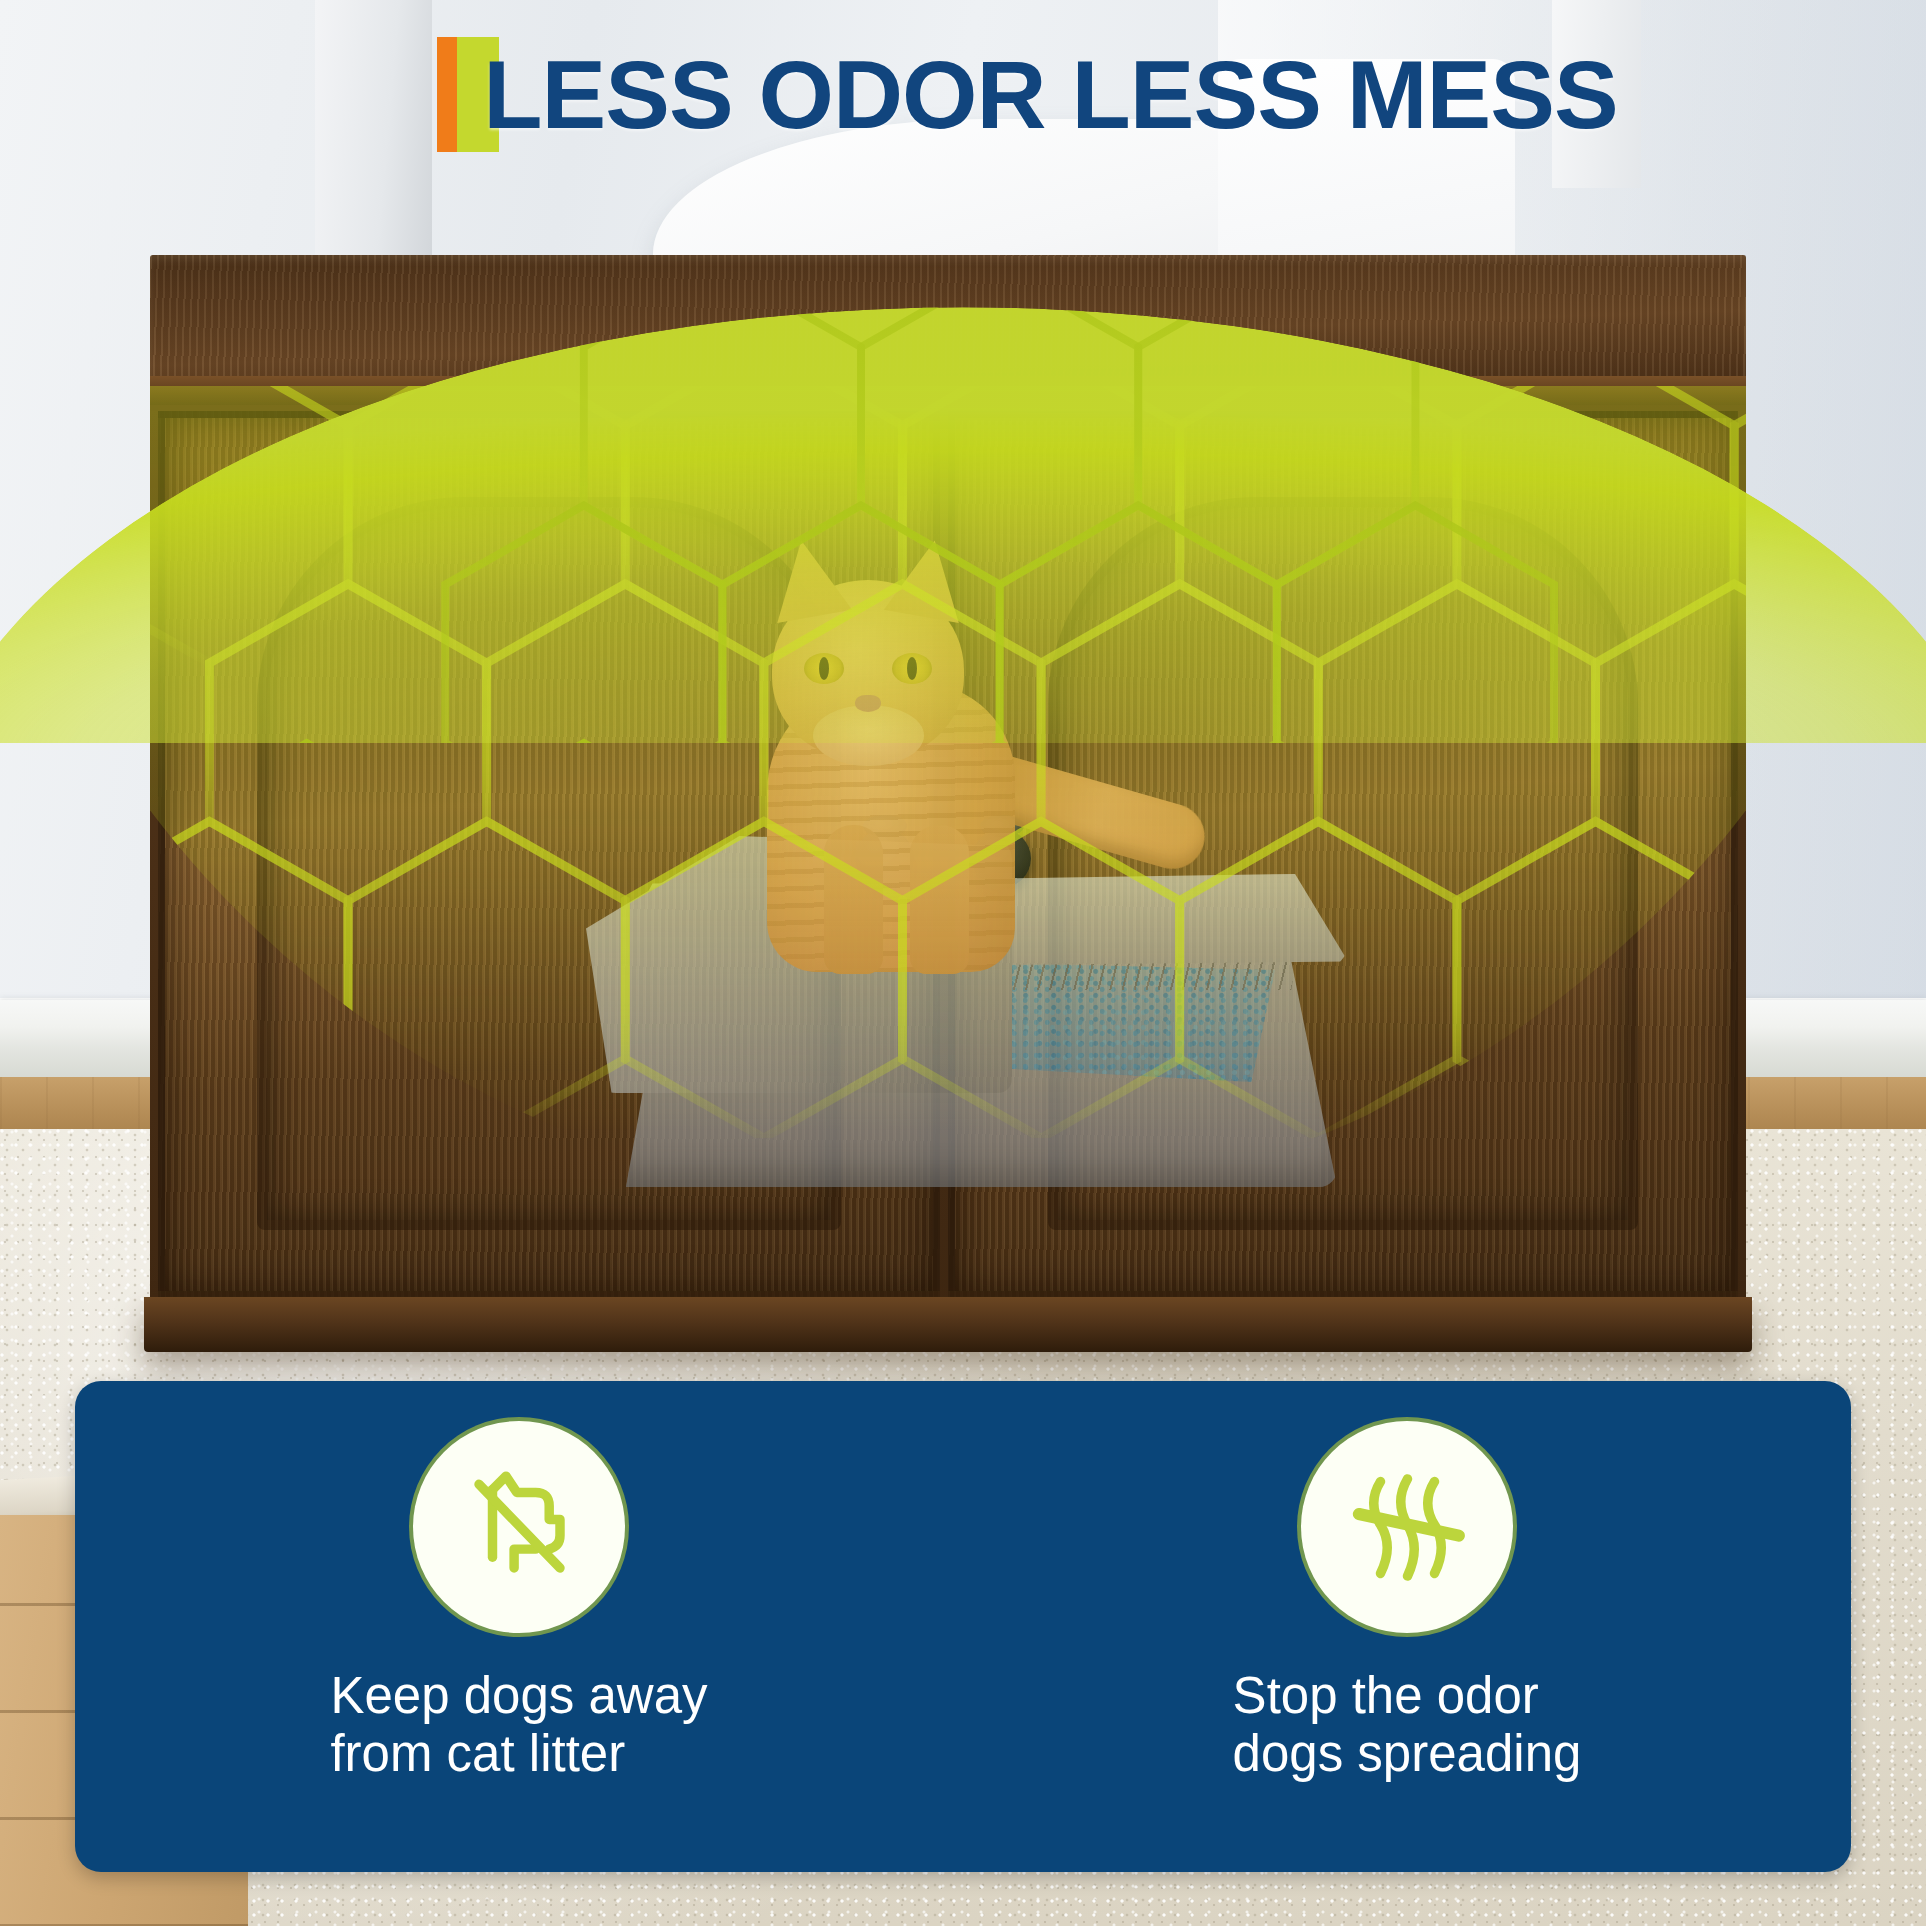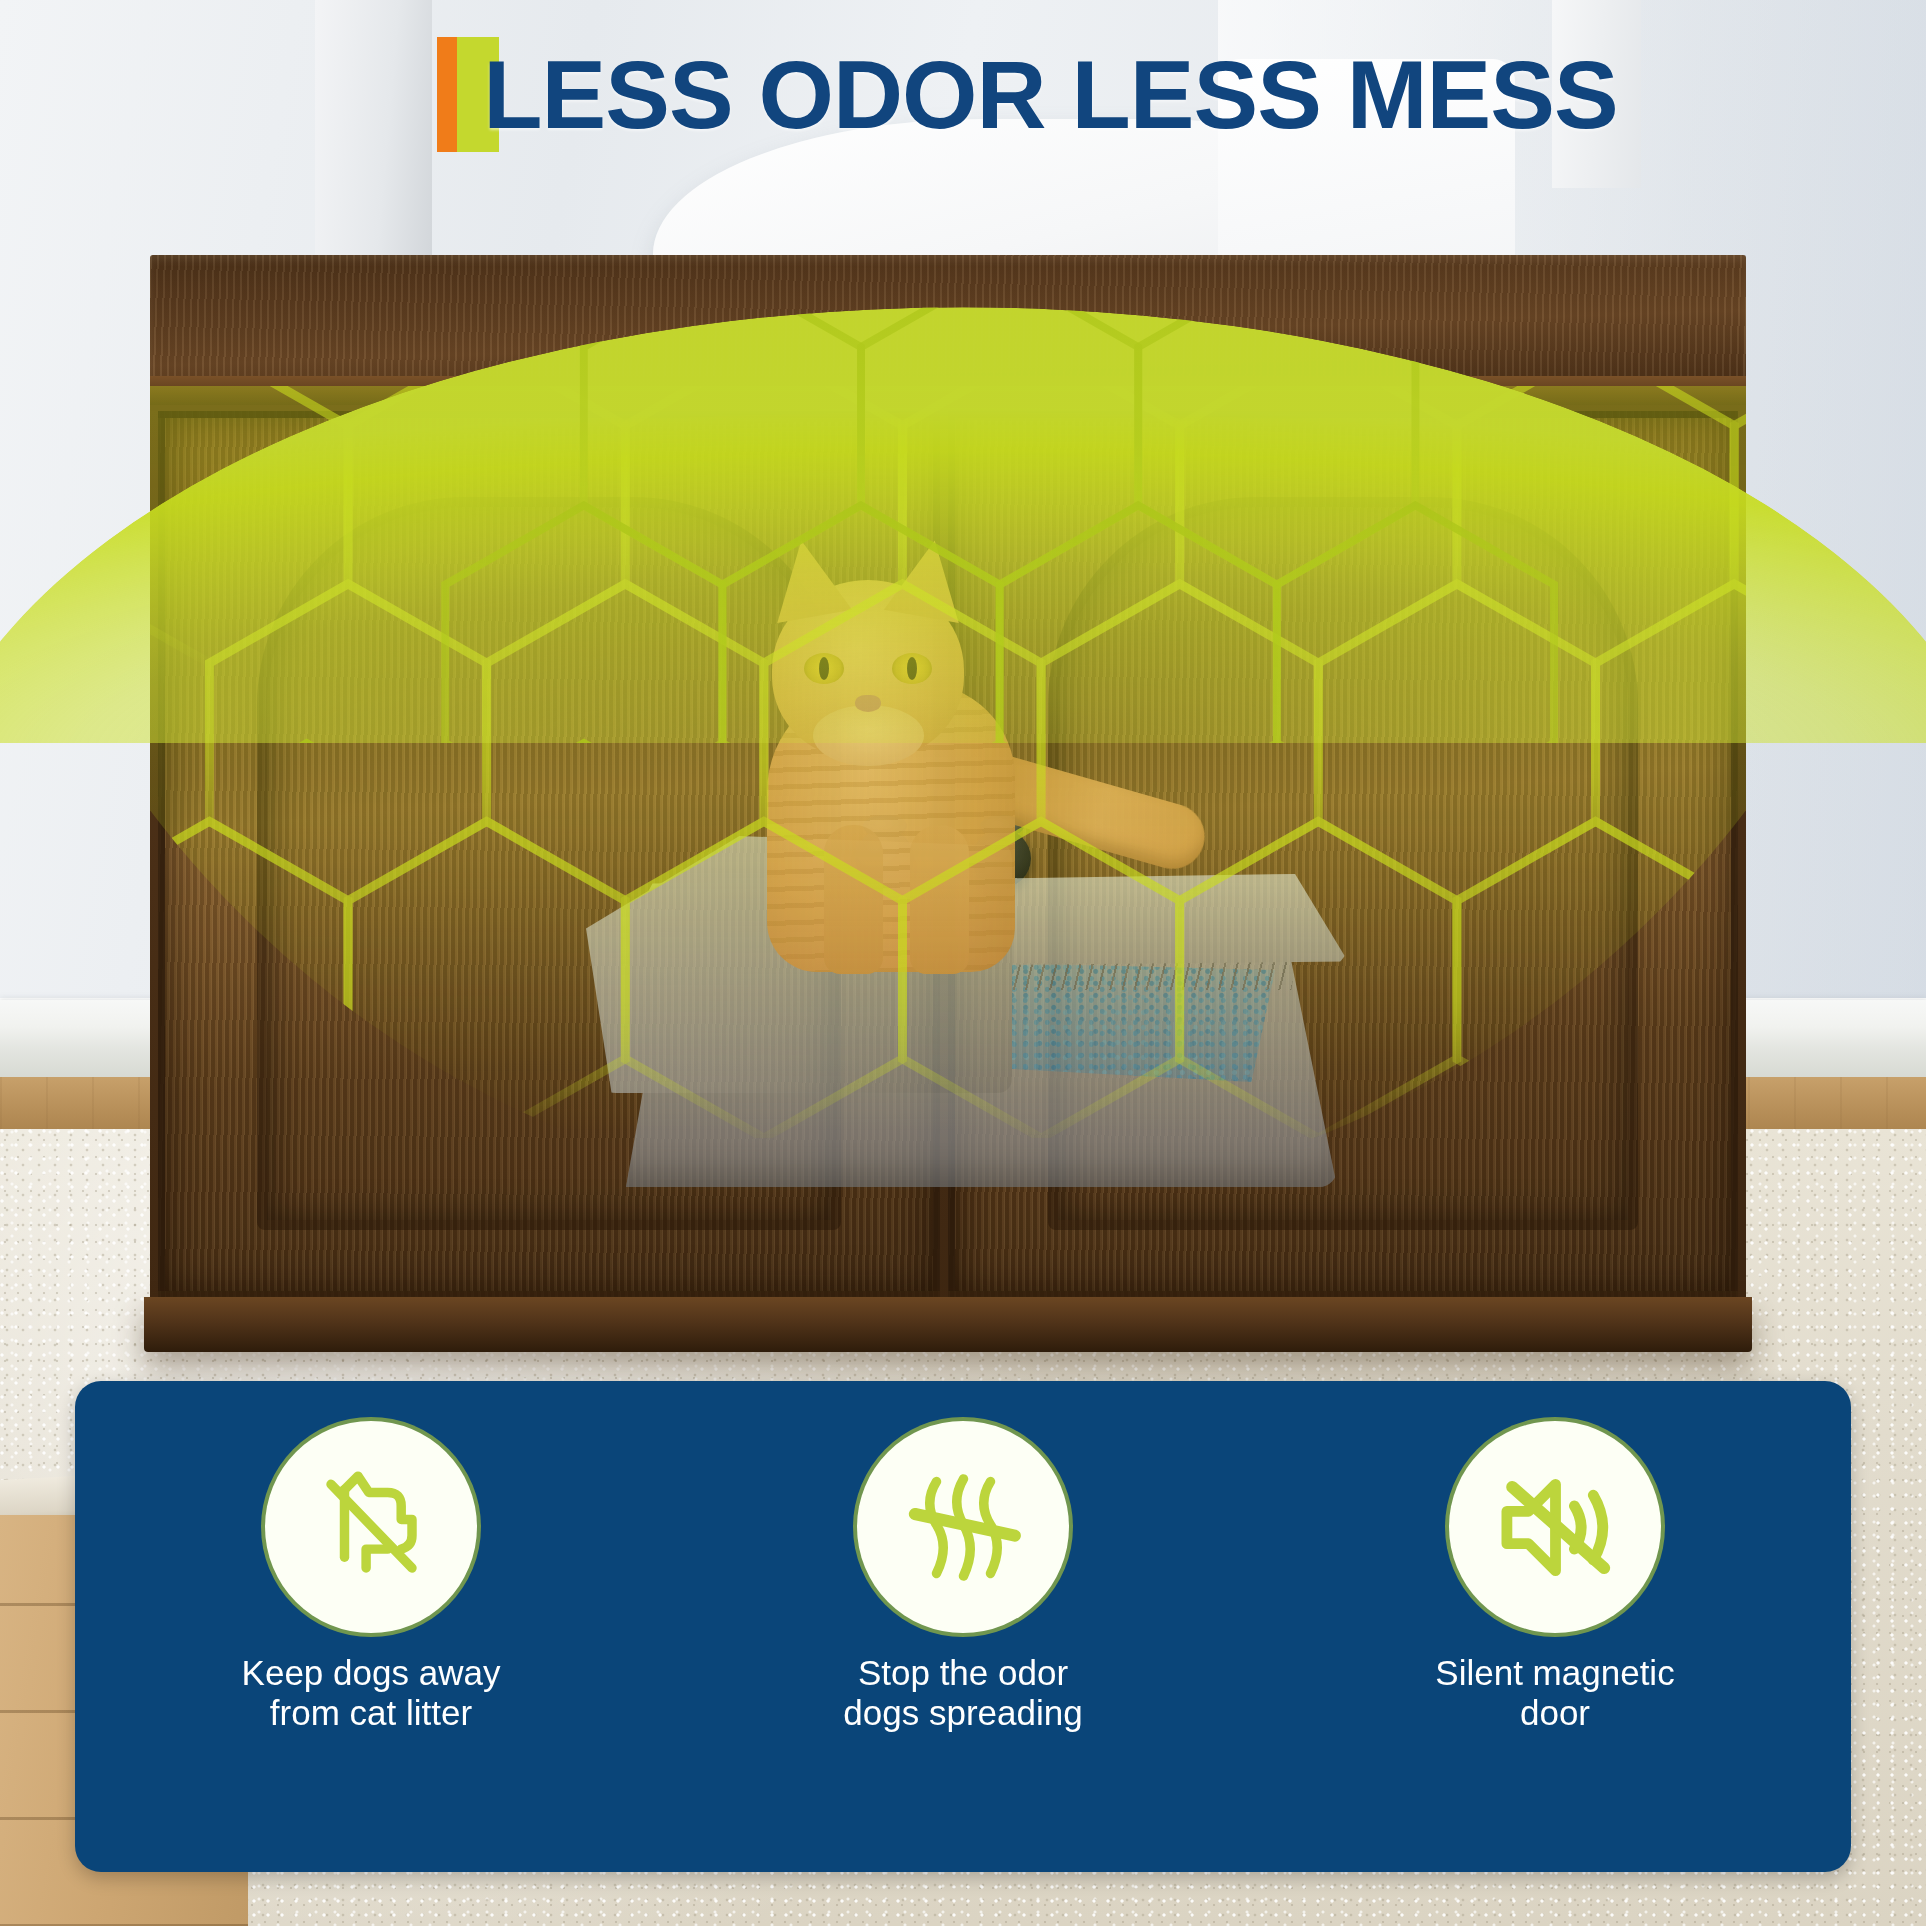--- a/index.html
+++ b/index.html
@@ -286,22 +286,22 @@
     padding-top:40px;
   }
   .f-circle{
     width:212px;height:212px;border-radius:50%;
     background:#fdfff5;
     display:flex;align-items:center;justify-content:center;
     box-shadow:0 0 0 4px rgba(196,216,46,.55);
   }
   .f-circle svg{width:135px;height:135px;}
   .f-label{
-    margin-top:20px;color:#ffffff;font-size:35px;line-height:1.14;
-    text-align:center;font-family:"Liberation Sans", sans-serif;font-weight:400;
+    margin-top:34px;color:#ffffff;font-size:51px;line-height:1.14;
+    text-align:left;font-family:"Liberation Sans", sans-serif;font-weight:400;
     white-space:pre-line;
   }
 </style>
 </head>
 <body>
 
 <div class="stage">
 
   <div class="wall"></div>
   <div class="wall-sheen"></div>
@@ -469,31 +469,17 @@
             <path d="M50 14 Q40 31 50 48 Q60 65 50 86"></path>
             <path d="M70 16 Q60 32 70 48 Q80 64 70 84"></path>
           </g>
           <line x1="14" y1="40" x2="88" y2="56" stroke="#bcd53c" stroke-width="9" stroke-linecap="round"></line>
         </svg>
       </div>
       <div class="f-label">Stop the odor
 dogs spreading</div>
     </div>
 
-    <div class="feature">
-      <div class="f-circle">
-        <svg viewBox="0 0 100 100">
-          <g fill="none" stroke="#bcd53c" stroke-width="8" stroke-linecap="round" stroke-linejoin="round">
-            <path d="M14 38 L30 38 L50 18 L50 82 L30 62 L14 62 Z"></path>
-            <path d="M64 34 Q74 50 64 66"></path>
-            <path d="M78 26 Q92 50 78 74"></path>
-          </g>
-          <line x1="18" y1="20" x2="86" y2="80" stroke="#bcd53c" stroke-width="9" stroke-linecap="round"></line>
-        </svg>
-      </div>
-      <div class="f-label">Silent magnetic
-door</div>
-    </div>
 
   </div>
 
 </div>
 
 
 </body></html>

